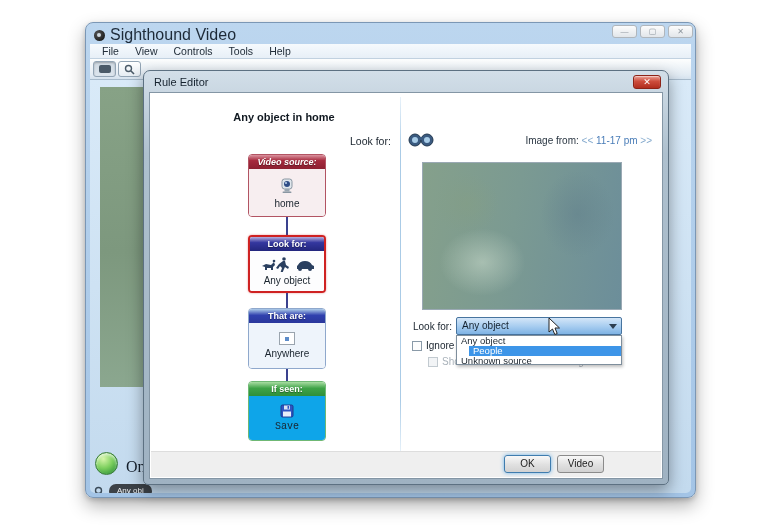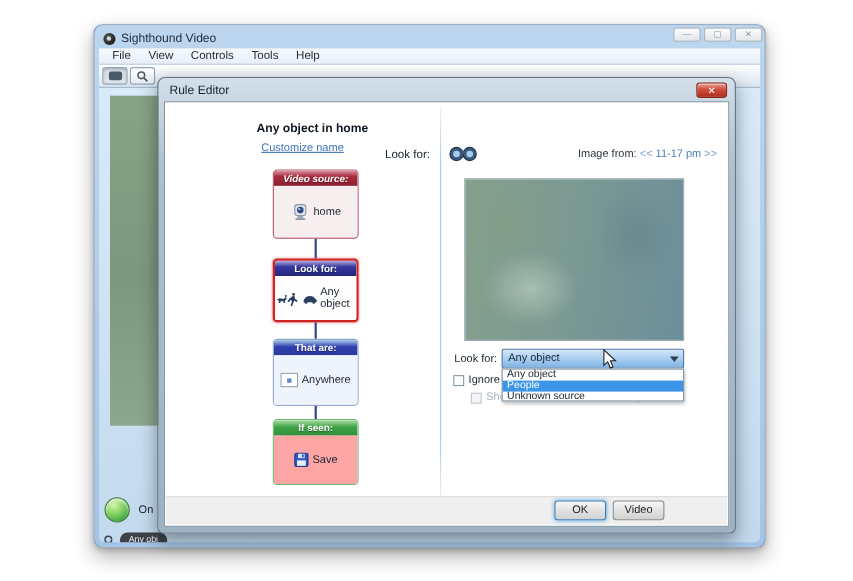--- a/index.html
+++ b/index.html
@@ -9,21 +9,21 @@
   
   #app-window {
     position:absolute; left:85px; top:22px; width:611px; height:476px;
     background:linear-gradient(#bcd6ef,#a3c4e6);
     border:1px solid #7b97b5; border-radius:8px;
     box-shadow:0 8px 18px rgba(0,0,0,.30), 0 2px 5px rgba(0,0,0,.18);
   }
   #titlebar { position:absolute; left:4px; top:3px; right:4px; height:18px; display:flex; align-items:center; }
   .app-icon { width:11px; height:11px; border-radius:50%; background:radial-gradient(circle at 35% 35%, #555, #0a0a0a); margin:0 5px 0 4px; position:relative; }
   .app-icon::after { content:""; position:absolute; left:3px; top:3px; width:4px; height:4px; border-radius:50%; background:#cfd8e0; }
-  #titlebar .title { font-size:11px; color:#1d2a38; }
+  #titlebar .title { font-size:16px; color:#1d2a38; }
   .win-controls { position:absolute; right:2px; top:2px; display:flex; gap:3px; }
   .win-btn { width:25px; height:13px; border:1px solid #b0b6bc; border-radius:3px;
     background:linear-gradient(#fcfcfc,#e2e6ea); display:flex; align-items:center; justify-content:center;
     color:#8e979f; font-size:8px; line-height:1; }
   
   #menubar { position:absolute; left:4px; top:21px; right:4px; height:15px;
     background:linear-gradient(#f6fafd,#e7eff7); border-bottom:1px solid #c2d2e1;
     display:flex; align-items:center; padding-left:4px; }
   .menu-item { font-size:10.5px; color:#222e3a; padding:0 8px; }
   
@@ -35,21 +35,21 @@
   .tool-btn.pressed { background:linear-gradient(#cfd9e2,#dde6ee); box-shadow:inset 0 1px 2px rgba(0,0,0,.25); }
   .grid-glyph { width:12px; height:8px; background:#4a5a68; border-radius:2px; }
   
   #app-content { position:absolute; left:4px; top:57px; right:4px; bottom:4px;
     background:linear-gradient(#d9eaf8,#c3daee); border-radius:0 0 5px 5px; overflow:hidden; }
   #video-strip { position:absolute; left:10px; top:7px; width:47px; height:300px;
     background:linear-gradient(180deg,#87a286,#7d987e 55%,#8ba78f); }
   #status-orb { position:absolute; left:5px; top:372px; width:23px; height:23px; border-radius:50%;
     background:radial-gradient(circle at 35% 28%, #d6f5a9, #7ed05f 45%, #3d9e3f 80%, #2f8434);
     border:1px solid #3a7c3a; box-shadow:inset 0 2px 3px rgba(255,255,255,.7); }
-  #status-on { position:absolute; left:36px; top:378px; font-size:10px; color:#16202c; }
+  #status-on { position:absolute; left:36px; top:378px; font-size:16px; color:#16202c;font-family:Liberation Serif, serif; }
   #search-row { position:absolute; left:4px; top:404px; display:flex; align-items:center; gap:4px;text-align:center; }
   #search-tag { background:#3c4248; color:#f2f4f6; font-size:8px; padding:2px 8px 3px 8px; border-radius:9px; white-space:nowrap; }
 
   
   #dialog { position:absolute; left:143px; top:70px; width:526px; height:415px;
     background:linear-gradient(#d3dfe9,#aec0ce 20%,#9fb2c2);
     border:1px solid #5d7182; border-radius:7px 7px 5px 5px;
     box-shadow:0 6px 16px rgba(0,0,0,.38); }
   #dialog-title { position:absolute; left:10px; top:5px; font-size:11px; color:#15222e; }
   #dialog-close { position:absolute; right:7px; top:4px; width:28px; height:14px;
@@ -62,34 +62,34 @@
     background:#efefef; border-top:1px solid #dddddd; }
   #col-divider { position:absolute; left:250px; top:4px; width:1px; height:356px;
     background:linear-gradient(#e8f2fa,#aacbe6 15%,#aacbe6 85%,#e8f2fa); }
 
   
   #rule-name { position:absolute; left:0; top:18px; width:250px; text-align:center; font-size:11px; font-weight:bold; color:#101820;padding-left:18px; }
   #customize-link { position:absolute; left:0; top:36px; width:250px; text-align:center; font-size:10px; color:#3c73b8; text-decoration:underline; }
   .flow-box { position:absolute; left:98px; width:78px; border-radius:4px; overflow:hidden; }
   .flow-head { height:14px; font-size:9px; font-weight:bold; color:#ffffff; text-align:center; line-height:14px;
     text-shadow:0 1px 1px rgba(0,0,0,.4); }
-  .flow-body { display:flex; flex-direction:row; align-items:center; justify-content:center; gap:3px; }
+  .flow-body { display:flex; flex-direction:column; align-items:center; justify-content:center; gap:3px; }
   .flow-label { font-size:10px; color:#1a242e; }
   #box-source { top:61px; border:1px solid #b25463; }
   #box-source .flow-head { background:linear-gradient(#dc94a0,#a62a3e 40%,#8c1f31);font-style:italic; }
   #box-source .flow-body { height:47px; background:#f7eef0; }
   #box-look { top:142px; border:2px solid #cf2222; box-shadow:0 0 2px rgba(207,34,34,.5); }
   #box-look .flow-head { background:linear-gradient(#b6aedd,#34379f 40%,#23267d); }
   #box-look .flow-body { height:40px; background:#fdfdfe; }
   #box-that { top:215px; border:1px solid #8fa8cc; }
   #box-that .flow-head { background:linear-gradient(#aecdea,#3040ae 45%,#2a379c); }
   #box-that .flow-body { height:45px; background:#eef4fb; }
   #box-seen { top:288px; border:1px solid #6fb874; }
   #box-seen .flow-head { background:linear-gradient(#a8dda2,#3fa348 45%,#2f8f39); }
-  #box-seen .flow-body { height:44px; background:#fca5a5; }
+  #box-seen .flow-body { height:44px; background:#0ea5e9;font-family:Liberation Mono, monospace; }
   .connector { position:absolute; left:136px; width:2px; background:#3a418e; }
   #conn1 { top:124px; height:18px; }
   #conn2 { top:200px; height:15px; }
   #conn3 { top:276px; height:12px; }
   .region-glyph { width:16px; height:13px; background:#ffffff; border:1px solid #9aa4ae; display:flex; align-items:center; justify-content:center; }
   .region-dot { width:4px; height:4px; background:#5d8cc9; }
 
   
   #lookfor-header-label { position:absolute; left:200px; top:42px; font-size:10.5px; color:#1a242e; }
   #image-from { position:absolute; right:10px; top:42px; font-size:10px; color:#2a3642; }
@@ -105,21 +105,21 @@
   #combo-label { position:absolute; left:263px; top:228px; font-size:10px; color:#1a242e; }
   #combo { position:absolute; left:306px; top:224px; width:166px; height:18px;
     border:1px solid #47749f; border-radius:2px;
     background:linear-gradient(#d4e6f8,#a9cef0 50%,#7fb3e4);
     font-size:10px; color:#14222f; line-height:16px; padding-left:5px; }
   #combo-arrow { position:absolute; right:4px; top:6px; width:0; height:0;
     border-left:4px solid transparent; border-right:4px solid transparent; border-top:5px solid #2c3e50; }
   #droplist { position:absolute; left:306px; top:242px; width:166px; height:30px;
     background:#ffffff; border:1px solid #7e8e9c; box-shadow:1px 2px 3px rgba(0,0,0,.25); z-index:5; }
   .drop-item { font-size:9.5px; color:#1a242e; height:10px; line-height:10px; padding-left:4px; white-space:nowrap; }
-  .drop-item.hl { background:#3d95e8; color:#ffffff; }
+  .drop-item.hl { background:#3d95e8; color:#ffffff;margin-left:12px; }
   .check-row { position:absolute; display:flex; align-items:center; gap:4px; }
   .checkbox { width:10px; height:10px; background:#fdfdfd; border:1px solid #8a9aa8; }
   .checkbox.disabled { background:#f2f4f6; border-color:#c2cad0; }
   #ignore-row { left:262px; top:247px; font-size:10px; color:#1a242e; }
   #tall-row { left:278px; top:263px; font-size:10px; color:#a9b2ba; }
   .dlg-btn { position:absolute; width:47px; height:18px; border:1px solid #8b8b8b; border-radius:3px;
     background:linear-gradient(#f8f8f8,#e0e0e0 55%,#d2d2d2); font-size:10px; color:#1c1c1c;
     text-align:center; line-height:16px; bottom:4px; }
   #ok-btn { right:110px; border-color:#3f7cae; box-shadow:0 0 4px #6fb4e8; }
   #cancel-btn { right:57px; }
@@ -177,21 +177,20 @@
   </div>
 </div>
 
 <div id="dialog">
   <span id="dialog-title">Rule Editor</span>
   <div id="dialog-close"><span>✕</span></div>
   <div id="dialog-body">
     <div id="col-divider"></div>
 
     <div id="rule-name">Any object in home</div>
-    <div id="customize-link">Customize name</div>
 
     <div class="flow-box" id="box-source">
       <div class="flow-head">Video source:</div>
       <div class="flow-body">
         <svg width="18" height="18" viewBox="0 0 18 18">
           <rect x="4" y="2" width="10" height="10" rx="2.5" fill="#dfe6ec" stroke="#8a97a3"></rect>
           <circle cx="9" cy="7" r="3" fill="#2f4d86"></circle>
           <circle cx="8" cy="6" r="1" fill="#bcd4f0"></circle>
           <rect x="6.5" y="12" width="5" height="2.5" fill="#9aa7b2"></rect>
           <rect x="4.5" y="14.5" width="9" height="1.6" rx="0.8" fill="#8a97a3"></rect>

